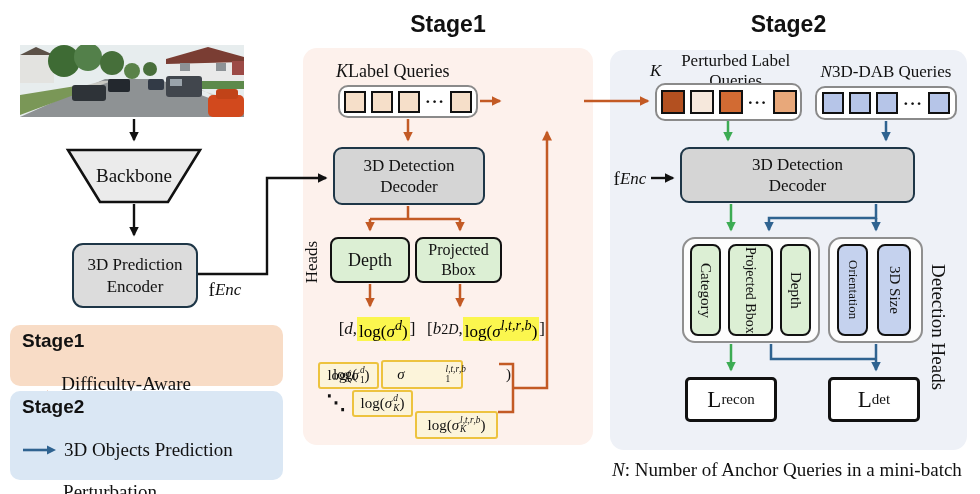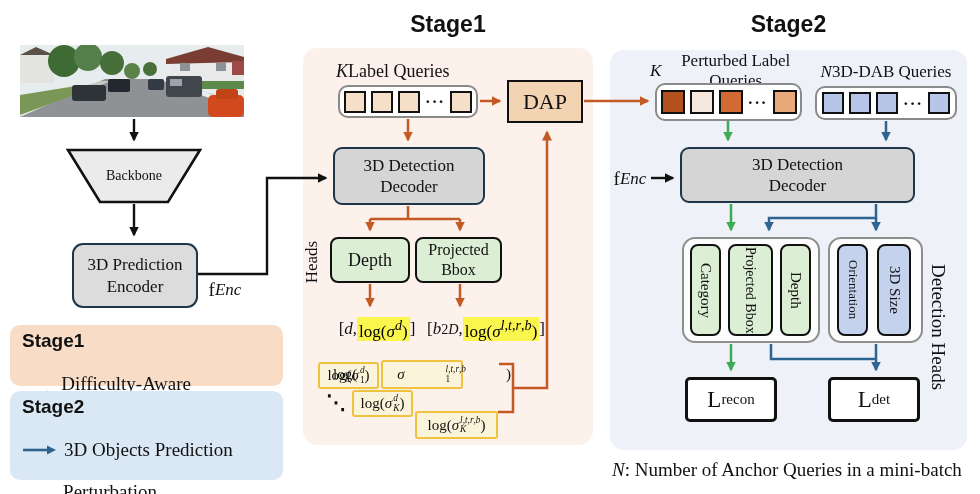--- a/index.html
+++ b/index.html
@@ -124,21 +124,21 @@
       <rect x="188" y="50" width="36" height="22" rx="5" fill="#d2491d"></rect>
       <rect x="196" y="44" width="22" height="10" rx="3" fill="#c14318"></rect>
       <rect x="212" y="16" width="12" height="14" fill="#9c4a46"></rect>
     </svg>
   </div>
 
   <div class="node" style="left:65px;top:148px;width:138px;height:56px;">
     <svg width="138" height="56" viewBox="0 0 138 56" style="position:absolute;left:0;top:0;">
       <polygon points="3,2 135,2 103,54 35,54" fill="#ebebeb" stroke="#111" stroke-width="2.6"></polygon>
     </svg>
-    <span style="position:relative;font-size:14px;">Backbone</span>
+    <span style="position:relative;font-size:19px;">Backbone</span>
   </div>
 
   <div class="node graybox" style="left:72px;top:243px;width:126px;height:65px;background:#dcdcdc;border-radius:11px;">
     <span class="twoline" style="width:100px;font-size:17px;">3D Prediction Encoder</span>
   </div>
 
   <div class="node fenc" style="left:202px;top:278px;width:46px;height:24px;">f<sub>Enc</sub></div>
 
   <div class="legend" style="left:10px;top:325px;width:273px;height:61px;background:#f8dcc6;">
     <div class="legend-title">Stage1</div>
@@ -174,21 +174,20 @@
   <div class="node" style="left:336px;top:60px;width:150px;height:22px;font-size:18px;justify-content:flex-start;"><i>K</i> Label Queries</div>
 
   <div class="node pill" style="left:338px;top:85px;width:140px;height:33px;">
     <span class="sq sq22" style="border: 2px solid rgb(17, 17, 17); background: rgb(246, 223, 201);"></span>
     <span class="sq sq22" style="border: 2px solid rgb(17, 17, 17); background: rgb(246, 223, 201);"></span>
     <span class="sq sq22" style="border: 2px solid rgb(17, 17, 17); background: rgb(246, 223, 201);"></span>
     <span class="dots">···</span>
     <span class="sq sq22" style="border: 2px solid rgb(17, 17, 17); background: rgb(246, 223, 201);"></span>
   </div>
 
-  <div class="node" style="left:507px;top:80px;width:76px;height:43px;background:#f2d4b2;border:2.5px solid #111;font-size:22px;">DAP</div>
 
   <div class="node graybox" style="left:333px;top:147px;width:152px;height:58px;">
     <span class="twoline" style="width:105px;font-size:17px;">3D Detection Decoder</span>
   </div>
 
   <div class="node rot-ccw" style="left:282px;top:252px;width:60px;height:20px;font-size:17px;">Heads</div>
 
   <div class="node headbox-green" style="left:330px;top:237px;width:80px;height:46px;font-size:18px;">Depth</div>
 
   <div class="node headbox-green" style="left:415px;top:237px;width:87px;height:46px;font-size:16px;">

